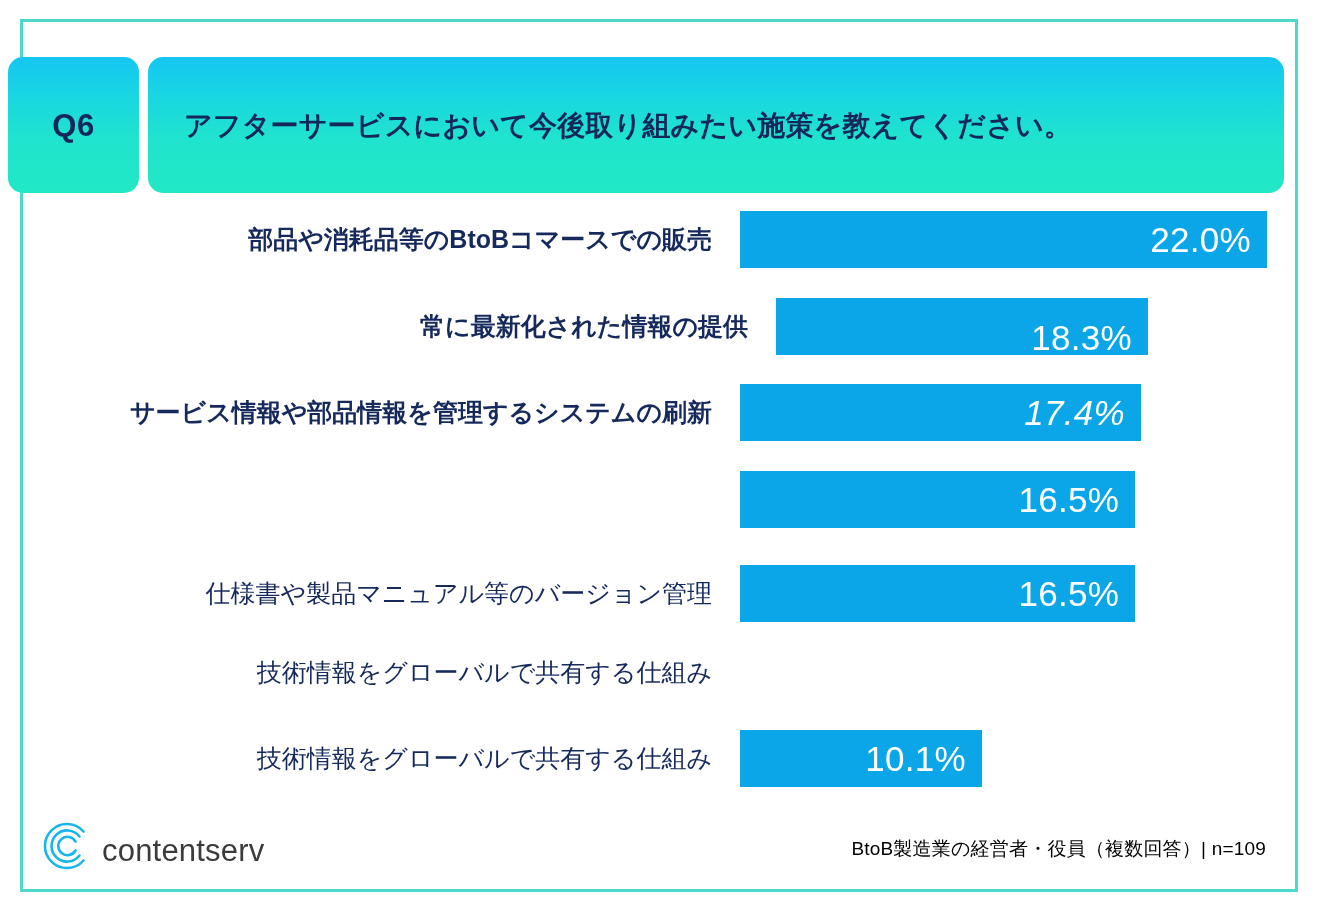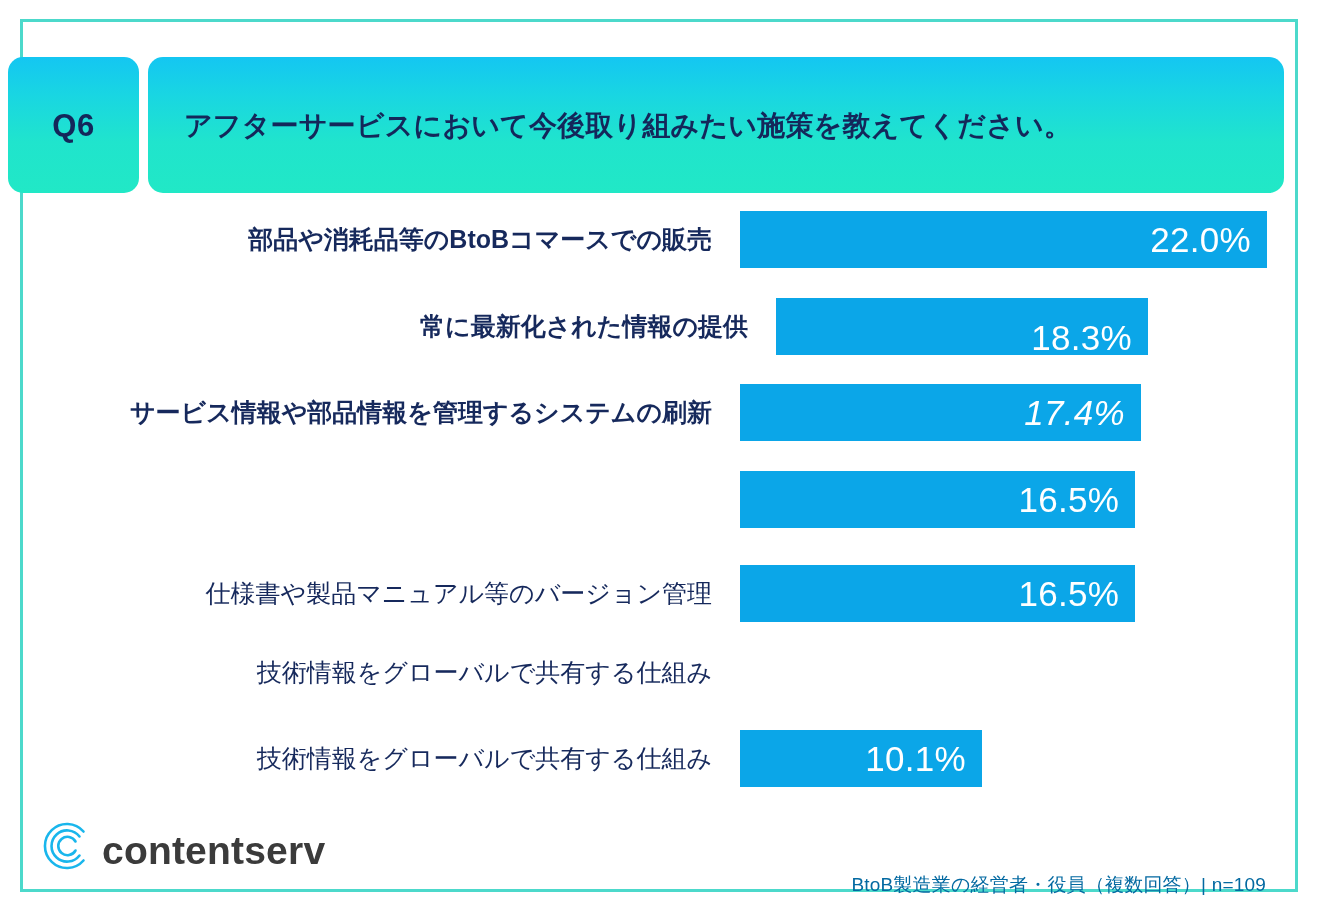--- a/index.html
+++ b/index.html
@@ -144,37 +144,36 @@
   #logo {
     position: absolute;
     left: 38px;
     top: 10px;
     display: flex;
     align-items: center;
     gap: 12px;
   }
   #logo svg { display: block; }
   #logo-word {
-    font-size: 39px;
+    font-size: 31px;
     color: #3b3b3b;
-    font-weight: 700;
+    font-weight: 400;
     letter-spacing: 0.2px;
     line-height: 1;
     margin-top: 8px;
   }
   #footnote {
     position: absolute;
     right: 52px;
     top: 26px;
     font-size: 19px;
-    color: #0369a1;
+    color: #000000;
     font-weight: 400;
     white-space: nowrap;
     letter-spacing: 0.2px;
-    margin-top: 36px;
   }
 </style>
 </head>
 <body>
 
 <div id="slide">
 
   <div id="frame"></div>
 
   <div id="header">

